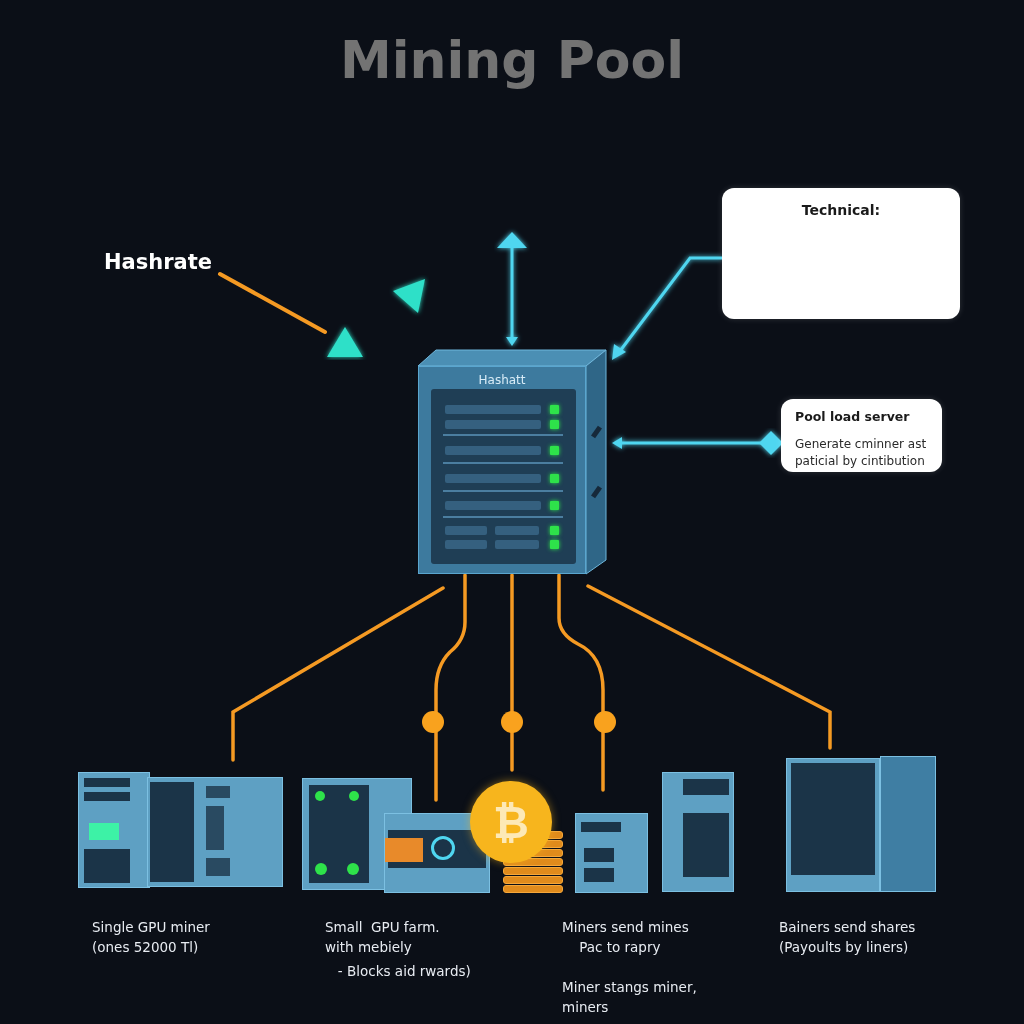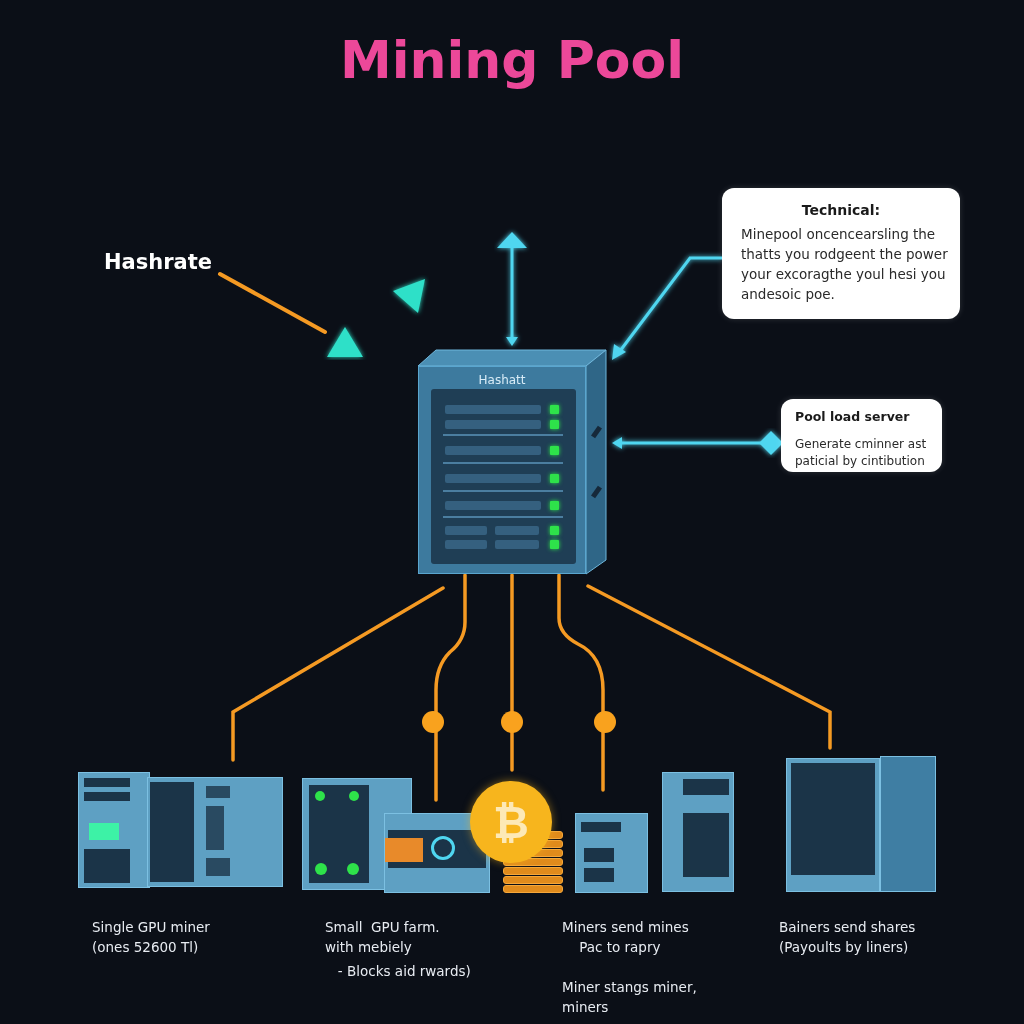--- a/index.html
+++ b/index.html
@@ -1,17 +1,17 @@
 <!DOCTYPE html>
 <html><head>
 <meta charset="utf-8">
 <style>
   html, body { margin:0; padding:0; }
   body { width:1024px; height:1024px; background:#0b0f17; position:relative; overflow:hidden; font-family:"DejaVu Sans", sans-serif; color:#fff; }
-  .title { position:absolute; left:0; width:1024px; top:30px; text-align:center; font-size:52px; font-weight:bold; letter-spacing:0px; color:#ec4899; }
+  .title { position:absolute; left:0; width:1024px; top:30px; text-align:center; font-size:52px; font-weight:bold; letter-spacing:0px; color:#737373; }
   .hashrate-label { position:absolute; left:104px; top:250px; font-size:21px; font-weight:bold; color:#fff; }
   svg.wires { position:absolute; left:0; top:0; }
   .callout { position:absolute; background:#ffffff; color:#1a1a1a; border-radius:12px; box-shadow:0 0 6px rgba(255,255,255,0.15); }
   .callout-tech { left:722px; top:188px; width:238px; height:131px; }
   .callout-tech .ch { text-align:center; font-weight:bold; font-size:14px; margin-top:14px; }
   .callout-tech .cb { font-size:13.5px; line-height:20px; padding:6px 10px 0 19px; color:#2a2a2a; }
   .callout-pool { left:781px; top:399px; width:161px; height:73px; }
   .callout-pool .ch { font-weight:bold; font-size:12.5px; padding:10px 0 0 14px; }
   .callout-pool .cb { font-size:12px; line-height:17px; padding:3px 8px 0 14px; color:#2a2a2a;margin-top:9px; }
   .server { position:absolute; left:418px; top:366px; width:168px; height:208px; background:#3d7a9e; border:1px solid #5aa6cf; box-sizing:border-box; }
@@ -75,26 +75,20 @@
   <circle cx="433" cy="722" r="11" fill="#f9a21e"></circle>
   <circle cx="512" cy="722" r="11" fill="#f9a21e"></circle>
   <circle cx="605" cy="722" r="11" fill="#f9a21e"></circle>
 
   <polygon points="418,366 436,350 606,350 586,366" fill="#4b8fb4" stroke="#6fb7dc" stroke-width="1"></polygon>
   <polygon points="586,366 606,350 606,560 586,574" fill="#2f6687" stroke="#6fb7dc" stroke-width="1"></polygon>
 </svg>
 
 <div class="callout callout-tech">
   <div class="ch">Technical:</div>
-  <div class="cb">
-    <div>Minepool oncencearsling the</div>
-    <div>thatts you rodgeent the power</div>
-    <div>your excoragthe youl hesi you</div>
-    <div>andesoic poe.</div>
-  </div>
 </div>
 
 <div class="callout callout-pool">
   <div class="ch">Pool load server</div>
   <div class="cb">
     <div>Generate cminner ast</div>
     <div>paticial by cintibution</div>
   </div>
 </div>
 
@@ -175,16 +169,16 @@
   <div class="dark" style="left:20px;top:40px;width:46px;height:64px"></div>
 </div>
 
 <div>
   <div class="device" style="left:786px;top:758px;width:94px;height:134px">
     <div class="dark" style="left:4px;top:4px;width:84px;height:112px"></div>
   </div>
   <div class="device" style="left:880px;top:756px;width:56px;height:136px;background:#3f7ea3"></div>
 </div>
 
-<div class="caption" style="left:92px;top:917px"><div>Single GPU miner</div><div>(ones 52600 Tl)</div></div>
+<div class="caption" style="left:92px;top:917px"><div>Single GPU miner</div><div>(ones 52000 Tl)</div></div>
 <div class="caption" style="left:325px;top:917px"><div>Small  GPU farm.</div><div>with mebiely</div><div style="margin-top:4px">   - Blocks aid rwards)</div></div>
 <div class="caption" style="left:562px;top:917px"><div>Miners send mines</div><div>    Pac to rapry</div><div style="margin-top:20px">Miner stangs miner,</div><div>miners</div></div>
 <div class="caption" style="left:779px;top:917px"><div>Bainers send shares</div><div>(Payoults by liners)</div></div>
 
 </body></html>

